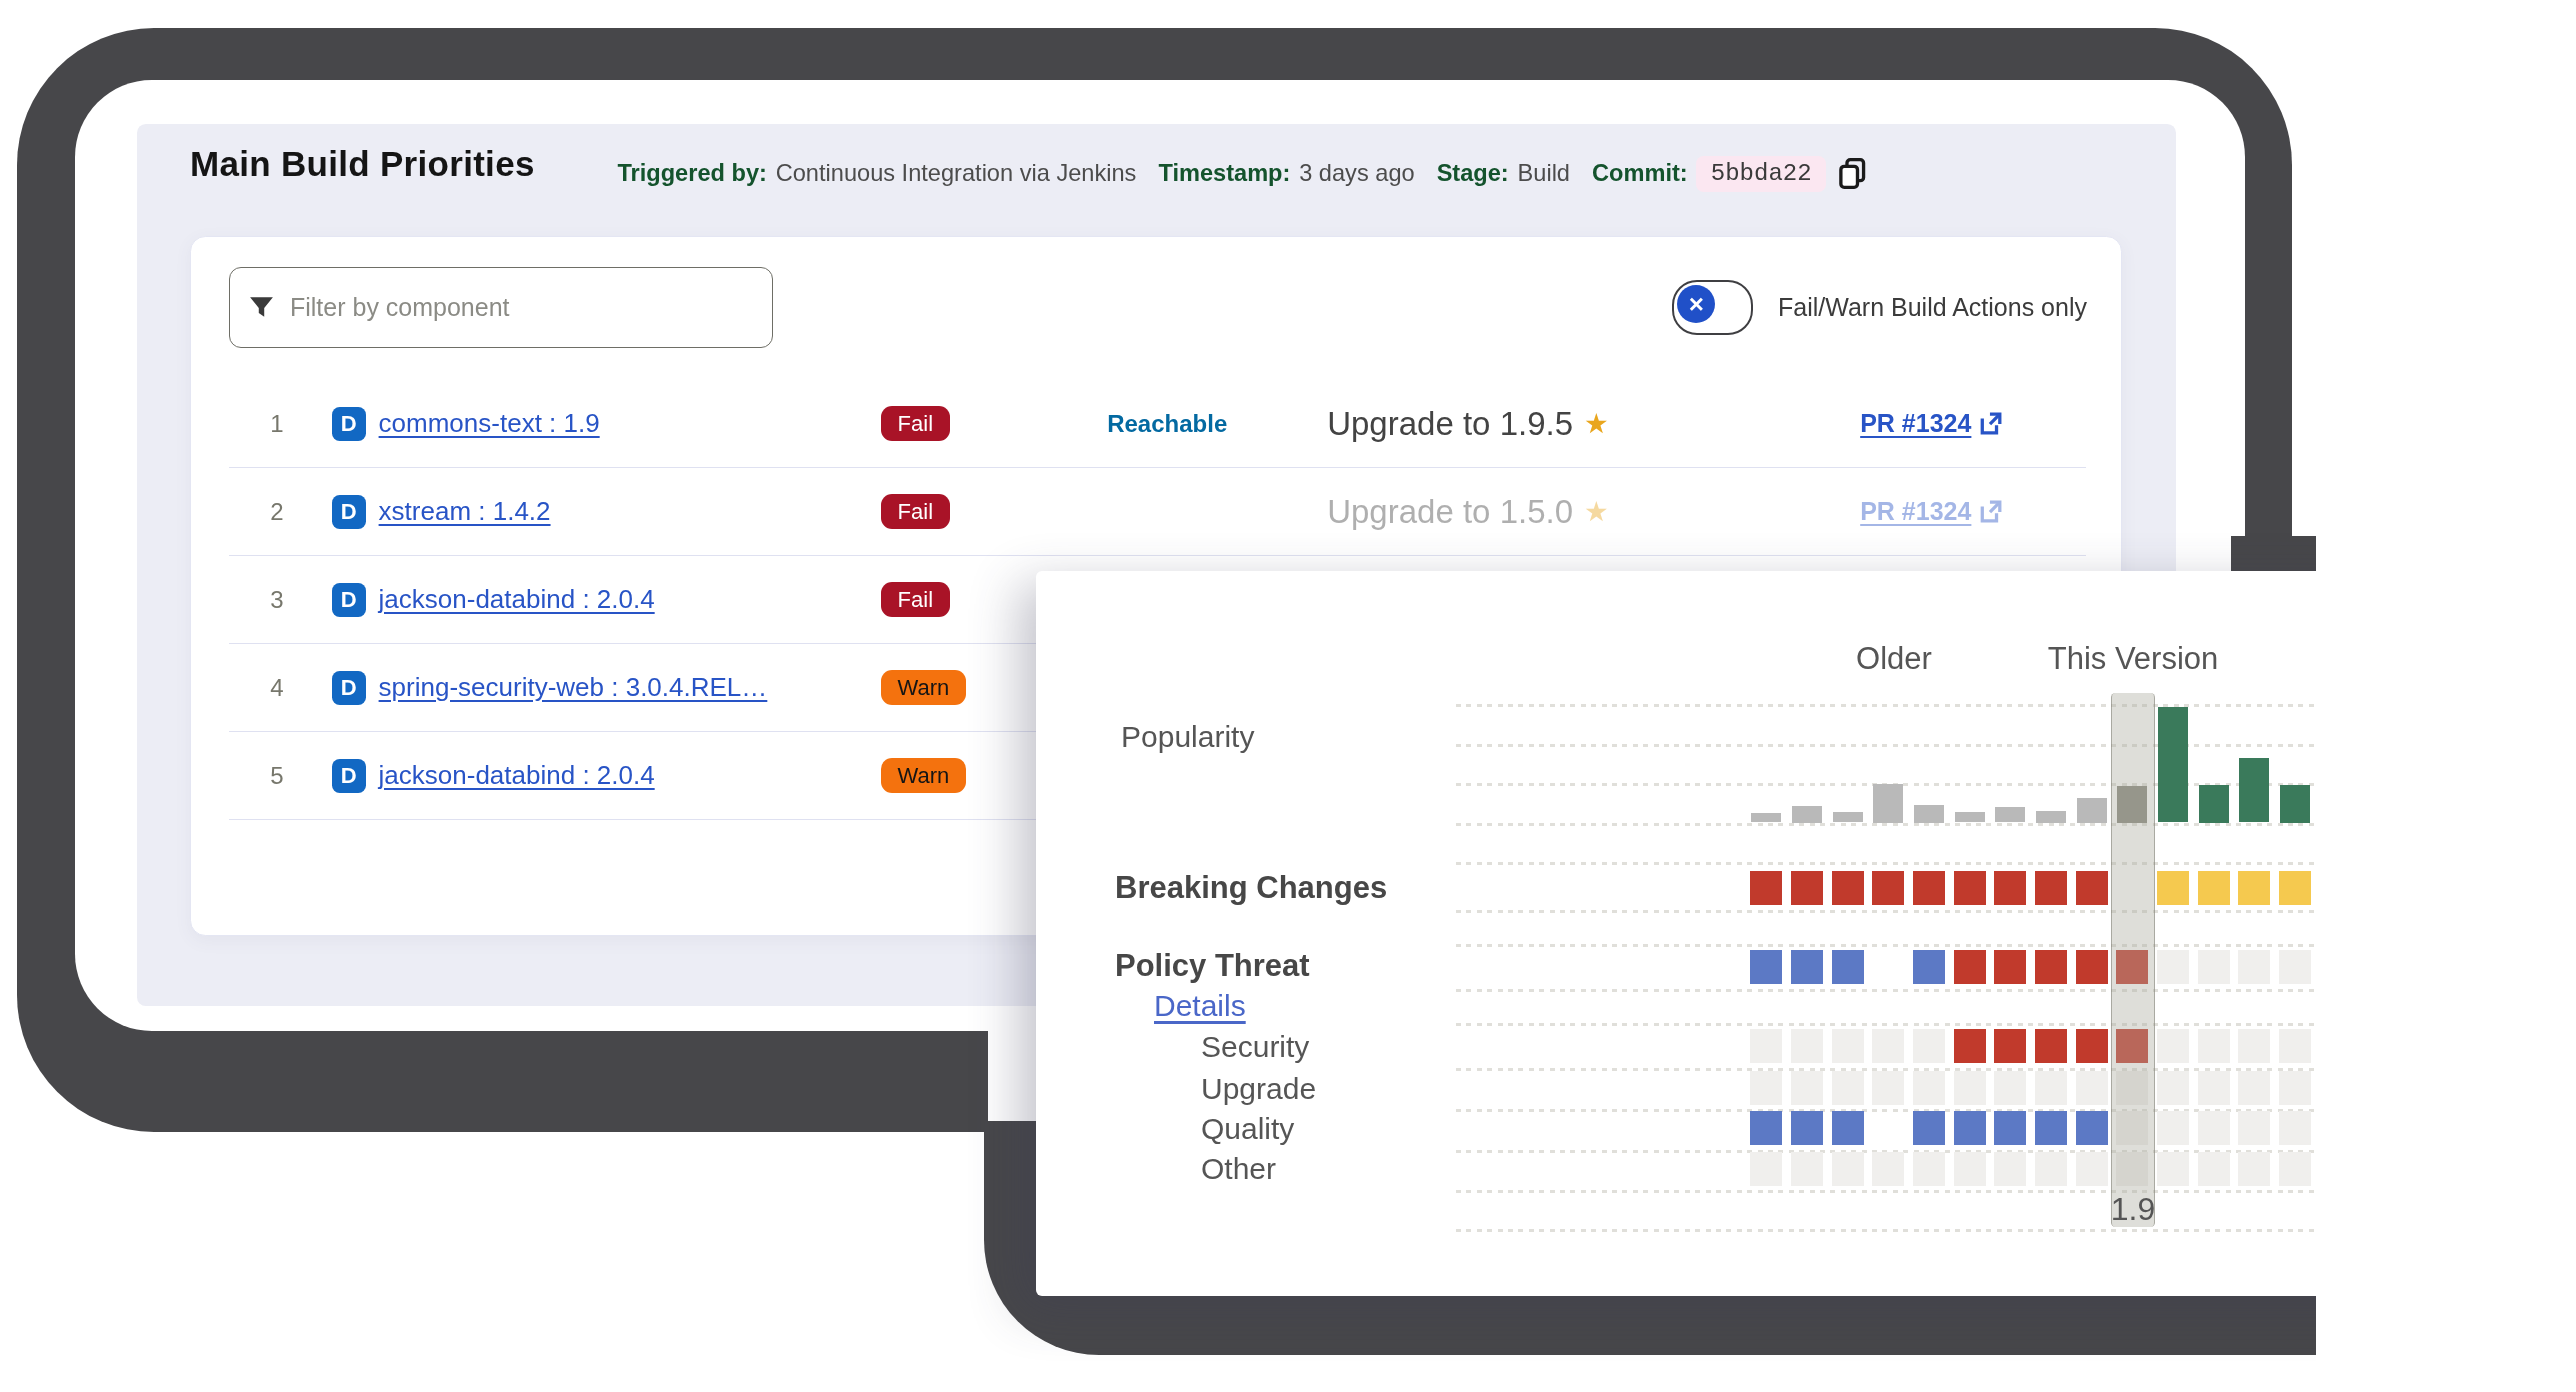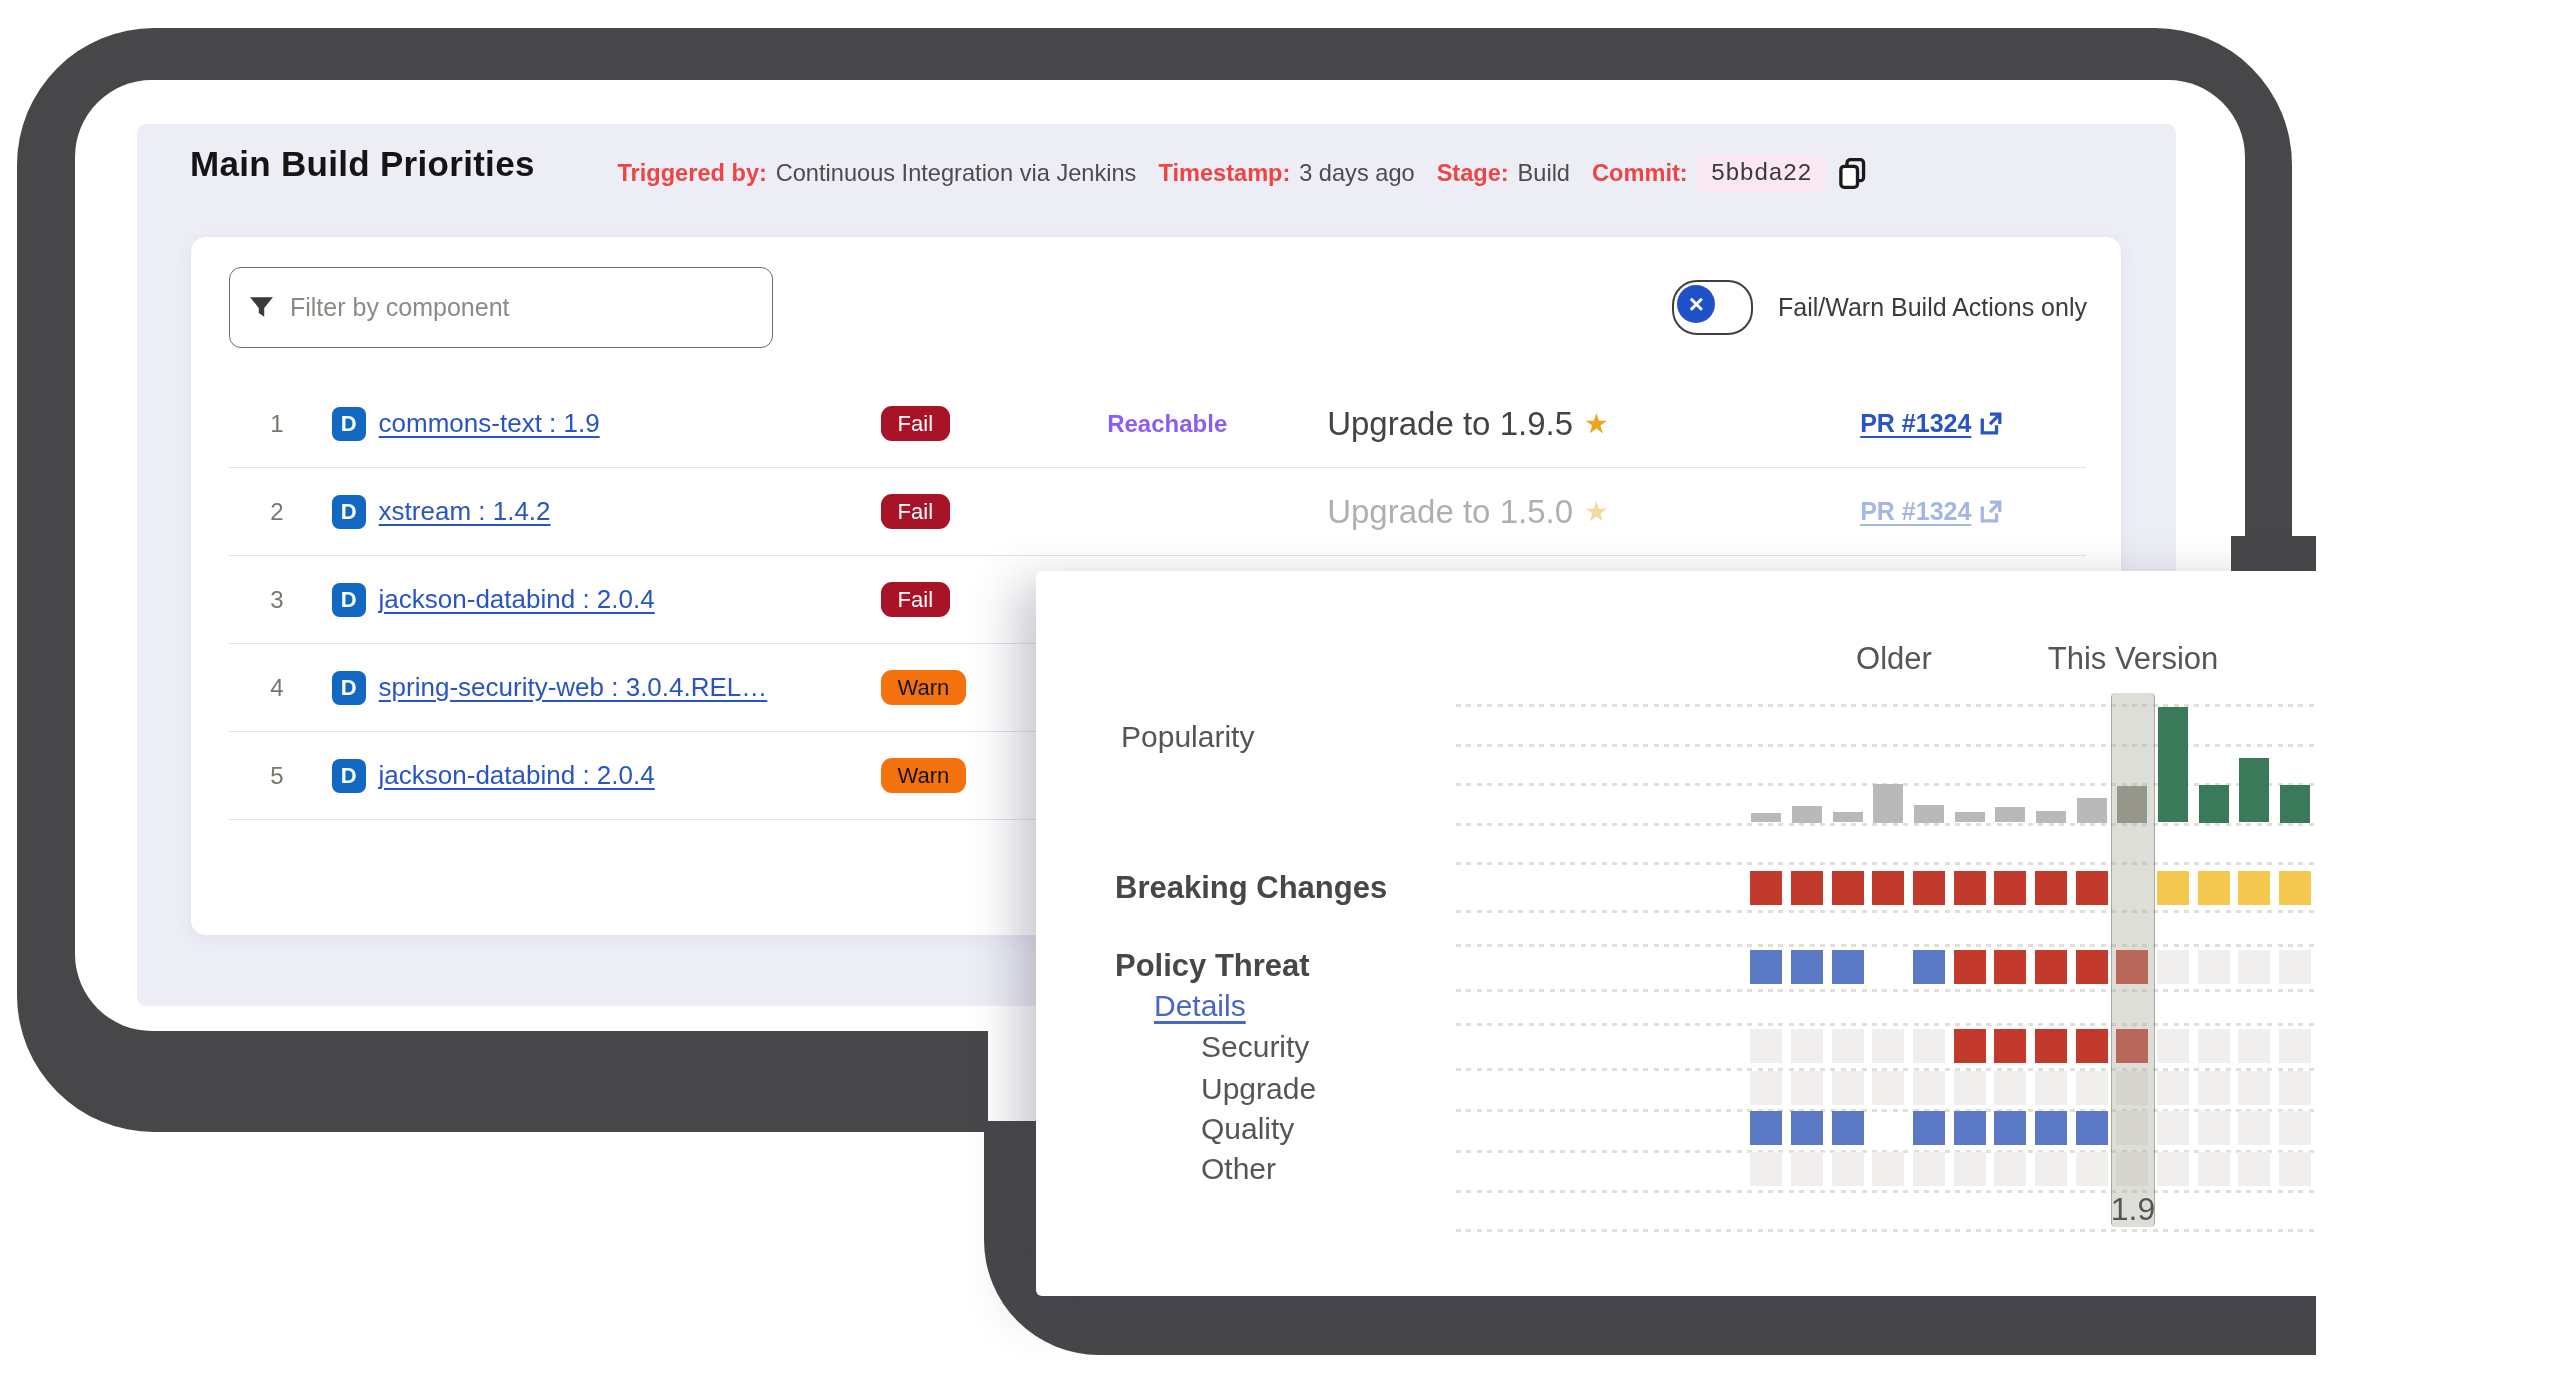--- a/index.html
+++ b/index.html
@@ -7,21 +7,21 @@
 
   
   #main-frame{position:absolute;left:16.5px;top:27.5px;width:2275px;height:1104px;background:#47474a;border-radius:137px;z-index:1;}
   #main-screen{position:absolute;left:58px;top:52px;width:2170px;height:951px;background:#ffffff;border-radius:77px;}
   #main-page{position:absolute;left:137px;top:124px;width:2039px;height:882px;background:#ecedf5;border-radius:8.8px;z-index:2;}
 
   
   #page-title{position:absolute;left:190px;top:144px;font-size:35px;font-weight:bold;color:#151515;z-index:3;letter-spacing:0.3px;}
   #meta-row{position:absolute;top:156px;right:449px;display:flex;align-items:center;gap:22px;z-index:3;}
   .meta-item{display:flex;align-items:center;gap:8.8px;font-size:23.6px;color:#4c4c4c;white-space:nowrap;}
-  .meta-label{font-weight:bold;color:#ef4444;}
+  .meta-label{font-weight:bold;color:#14532d;}
   .commit-chip{font-family:"Liberation Mono","DejaVu Sans Mono",monospace;font-size:24px;color:#3a3a3a;background:#fbe7f1;border-radius:7.7px;padding:4.4px 14.3px;}
   .copy-icon{width:29px;height:31px;margin-left:3.3px;}
 
   
   #main-card{position:absolute;left:190px;top:236px;width:1930px;height:698px;background:#ffffff;border:1.1px solid #e4e6f3;border-radius:15.4px;z-index:3;box-shadow:0 4.4px 16.5px rgba(80,80,120,.06);}
 
   
   #filter-box{position:absolute;left:38px;top:30px;width:544px;height:81px;border:1.6px solid #6e6e66;border-radius:12px;background:#fff;display:flex;align-items:center;padding:0 18.7px;box-sizing:border-box;gap:14.3px;}
   #filter-box svg{flex:0 0 auto;}
   #filter-input{border:none;outline:none;font-size:25px;color:#3c3c3c;flex:1;font-family:"Liberation Sans",sans-serif;background:transparent;}
@@ -41,21 +41,21 @@
   .col-reach{flex:0 0 220px;padding-left:2.2px;box-sizing:border-box;}
   .col-rem{flex:0 0 533px;padding-left:2.2px;box-sizing:border-box;display:flex;align-items:center;gap:11px;}
   .col-next{flex:0 0 228px;padding-left:2.2px;box-sizing:border-box;display:flex;align-items:center;gap:7.7px;}
   #thead .col-comp{padding-left:20px;}
   .row-num{font-size:24px;color:#77776c;}
   .d-badge{width:34px;height:34px;border-radius:7.7px;background:#1268c3;color:#fff;font-weight:bold;font-size:22px;display:flex;align-items:center;justify-content:center;flex:0 0 auto;}
   .comp-link{font-size:26px;color:#2854c6;text-decoration:underline;text-underline-offset:4.4px;white-space:nowrap;}
   .badge{display:inline-block;font-size:22px;border-radius:11px;padding:6.6px 16.5px;line-height:1;}
   .badge.fail{background:#a91327;color:#ffffff;}
   .badge.warn{background:#f4720e;color:#151515;}
-  .reach-text{font-size:24px;font-weight:bold;color:#8b5cf6;}
+  .reach-text{font-size:24px;font-weight:bold;color:#0369a1;}
   .rem-text{font-size:33px;color:#434343;white-space:nowrap;}
   .star{font-size:27.5px;color:#e9a61e;line-height:1;}
   .pr-link{font-size:25px;font-weight:bold;color:#2854c6;text-decoration:underline;text-underline-offset:4.4px;white-space:nowrap;}
   .faded{opacity:.42;}
 
   
   #patch{position:absolute;left:988px;top:1025px;width:88px;height:113px;background:#ffffff;z-index:6;}
   #overlay-ring{position:absolute;left:984px;top:536px;width:1577px;height:819px;background:#47474a;border-radius:115px;z-index:7;
     clip-path:polygon(1247px 0px,1577px 0px,1577px 819px,0px 819px,0px 585px,91px 585px,91px 753px,1247px 753px);}
   #overlay-panel{position:absolute;left:1036px;top:571px;width:1470px;height:725px;background:#ffffff;border-radius:6px;z-index:8;

